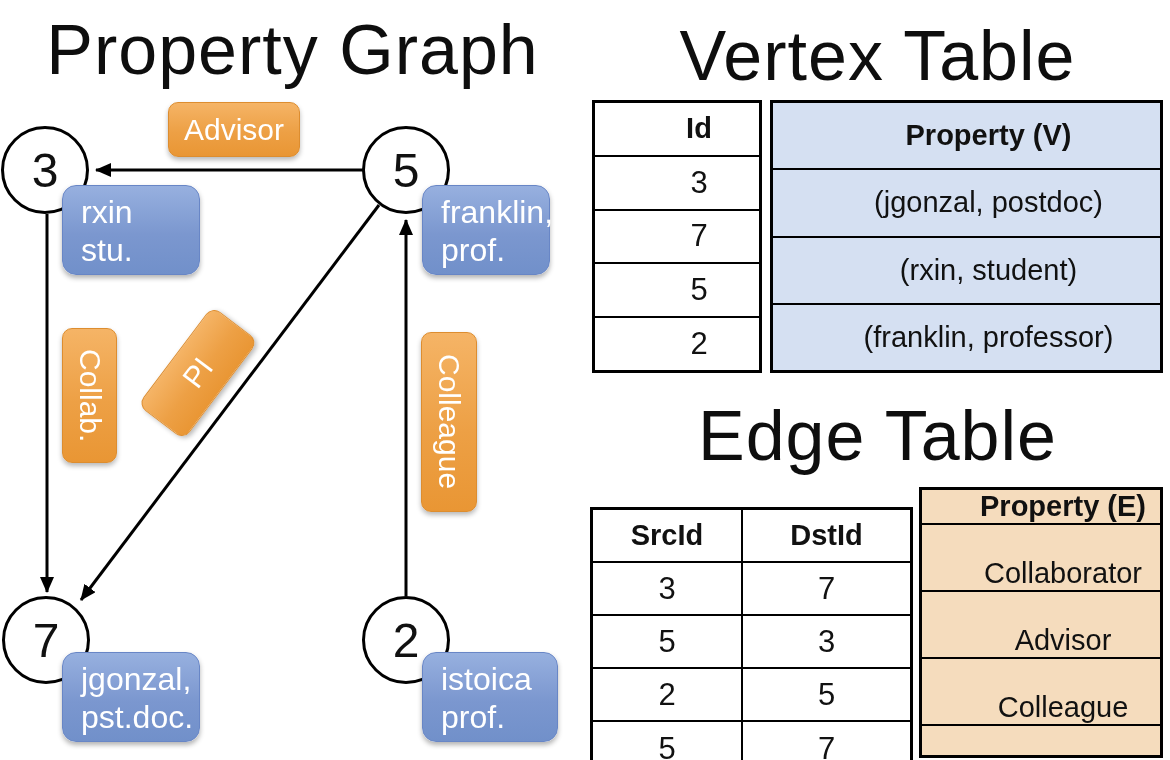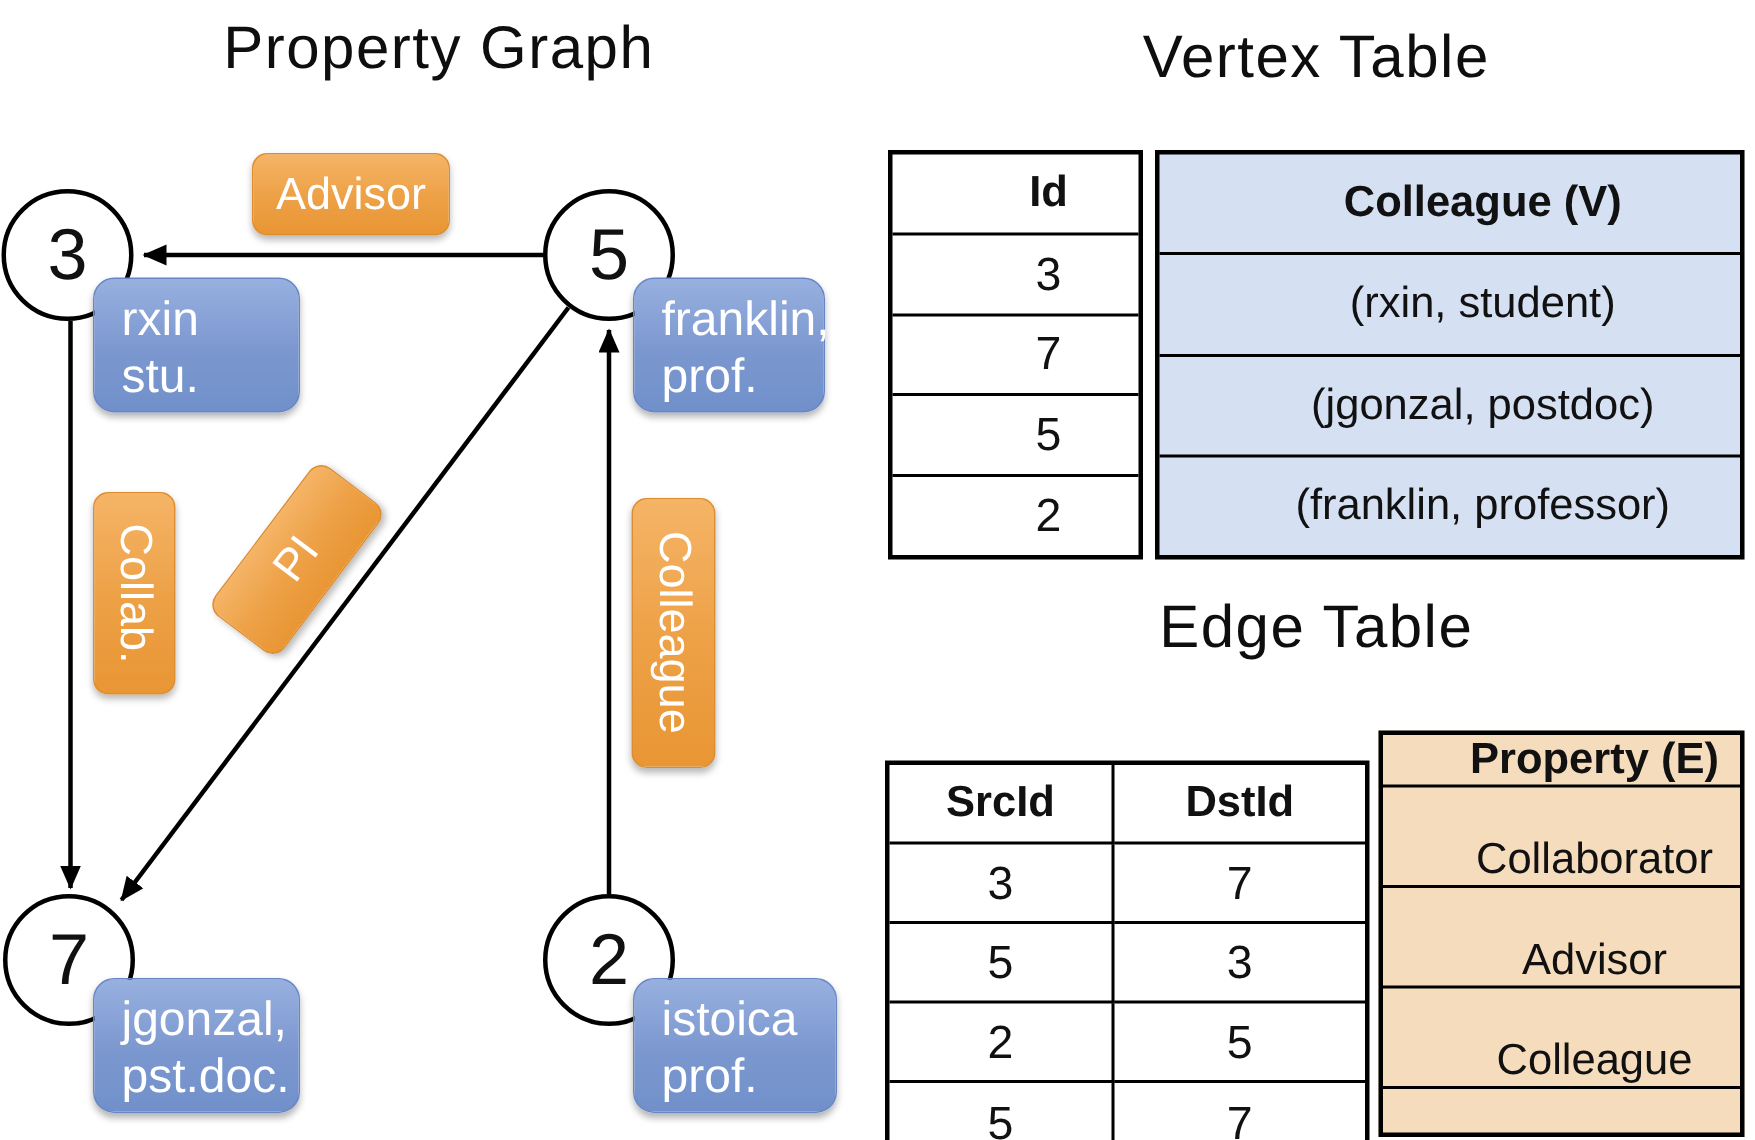--- a/index.html
+++ b/index.html
@@ -1,20 +1,20 @@
 <!DOCTYPE html>
 <html><head>
 <meta charset="utf-8">
 <style>
   * { margin:0; padding:0; box-sizing:border-box; }
   html,body { background:#ffffff; }
   body { font-family:"Liberation Sans", sans-serif; color:#111; }
   .canvas { position:relative; width:1170px; height:760px; background:#fff; overflow:hidden; }
 
-  .big-title { position:absolute; width:585px; text-align:center; font-size:40px;
+  .big-title { position:absolute; width:585px; text-align:center; font-size:70px;
                font-weight:300; letter-spacing:1px; color:#0e0e0e; }
   #graph-title { left:0; top:10px; }
   #vertex-title { left:585px; top:16px; }
   #edge-title { left:585px; top:396px; }
 
   
   svg.edges { position:absolute; left:0; top:0; }
 
   .node { position:absolute; width:88px; height:88px; border:3.5px solid #000;
           border-radius:50%; background:#fff; display:flex; align-items:center;
@@ -124,23 +124,23 @@
 
   <div class="tbl" id="vtable-id">
     <div class="cell head">Id</div>
     <div class="cell">3</div>
     <div class="cell">7</div>
     <div class="cell">5</div>
     <div class="cell">2</div>
   </div>
 
   <div class="tbl" id="vtable-prop">
-    <div class="cell head">Colleague (V)</div>
+    <div class="cell head">Property (V)</div>
+    <div class="cell">(jgonzal, postdoc)</div>
     <div class="cell">(rxin, student)</div>
-    <div class="cell">(jgonzal, postdoc)</div>
     <div class="cell">(franklin, professor)</div>
   </div>
 
   <h1 class="big-title" id="edge-title">Edge Table</h1>
 
   <div id="etable-ids">
     <div class="cell head c1">SrcId</div>
     <div class="cell head">DstId</div>
     <div class="cell c1">3</div>
     <div class="cell">7</div>

